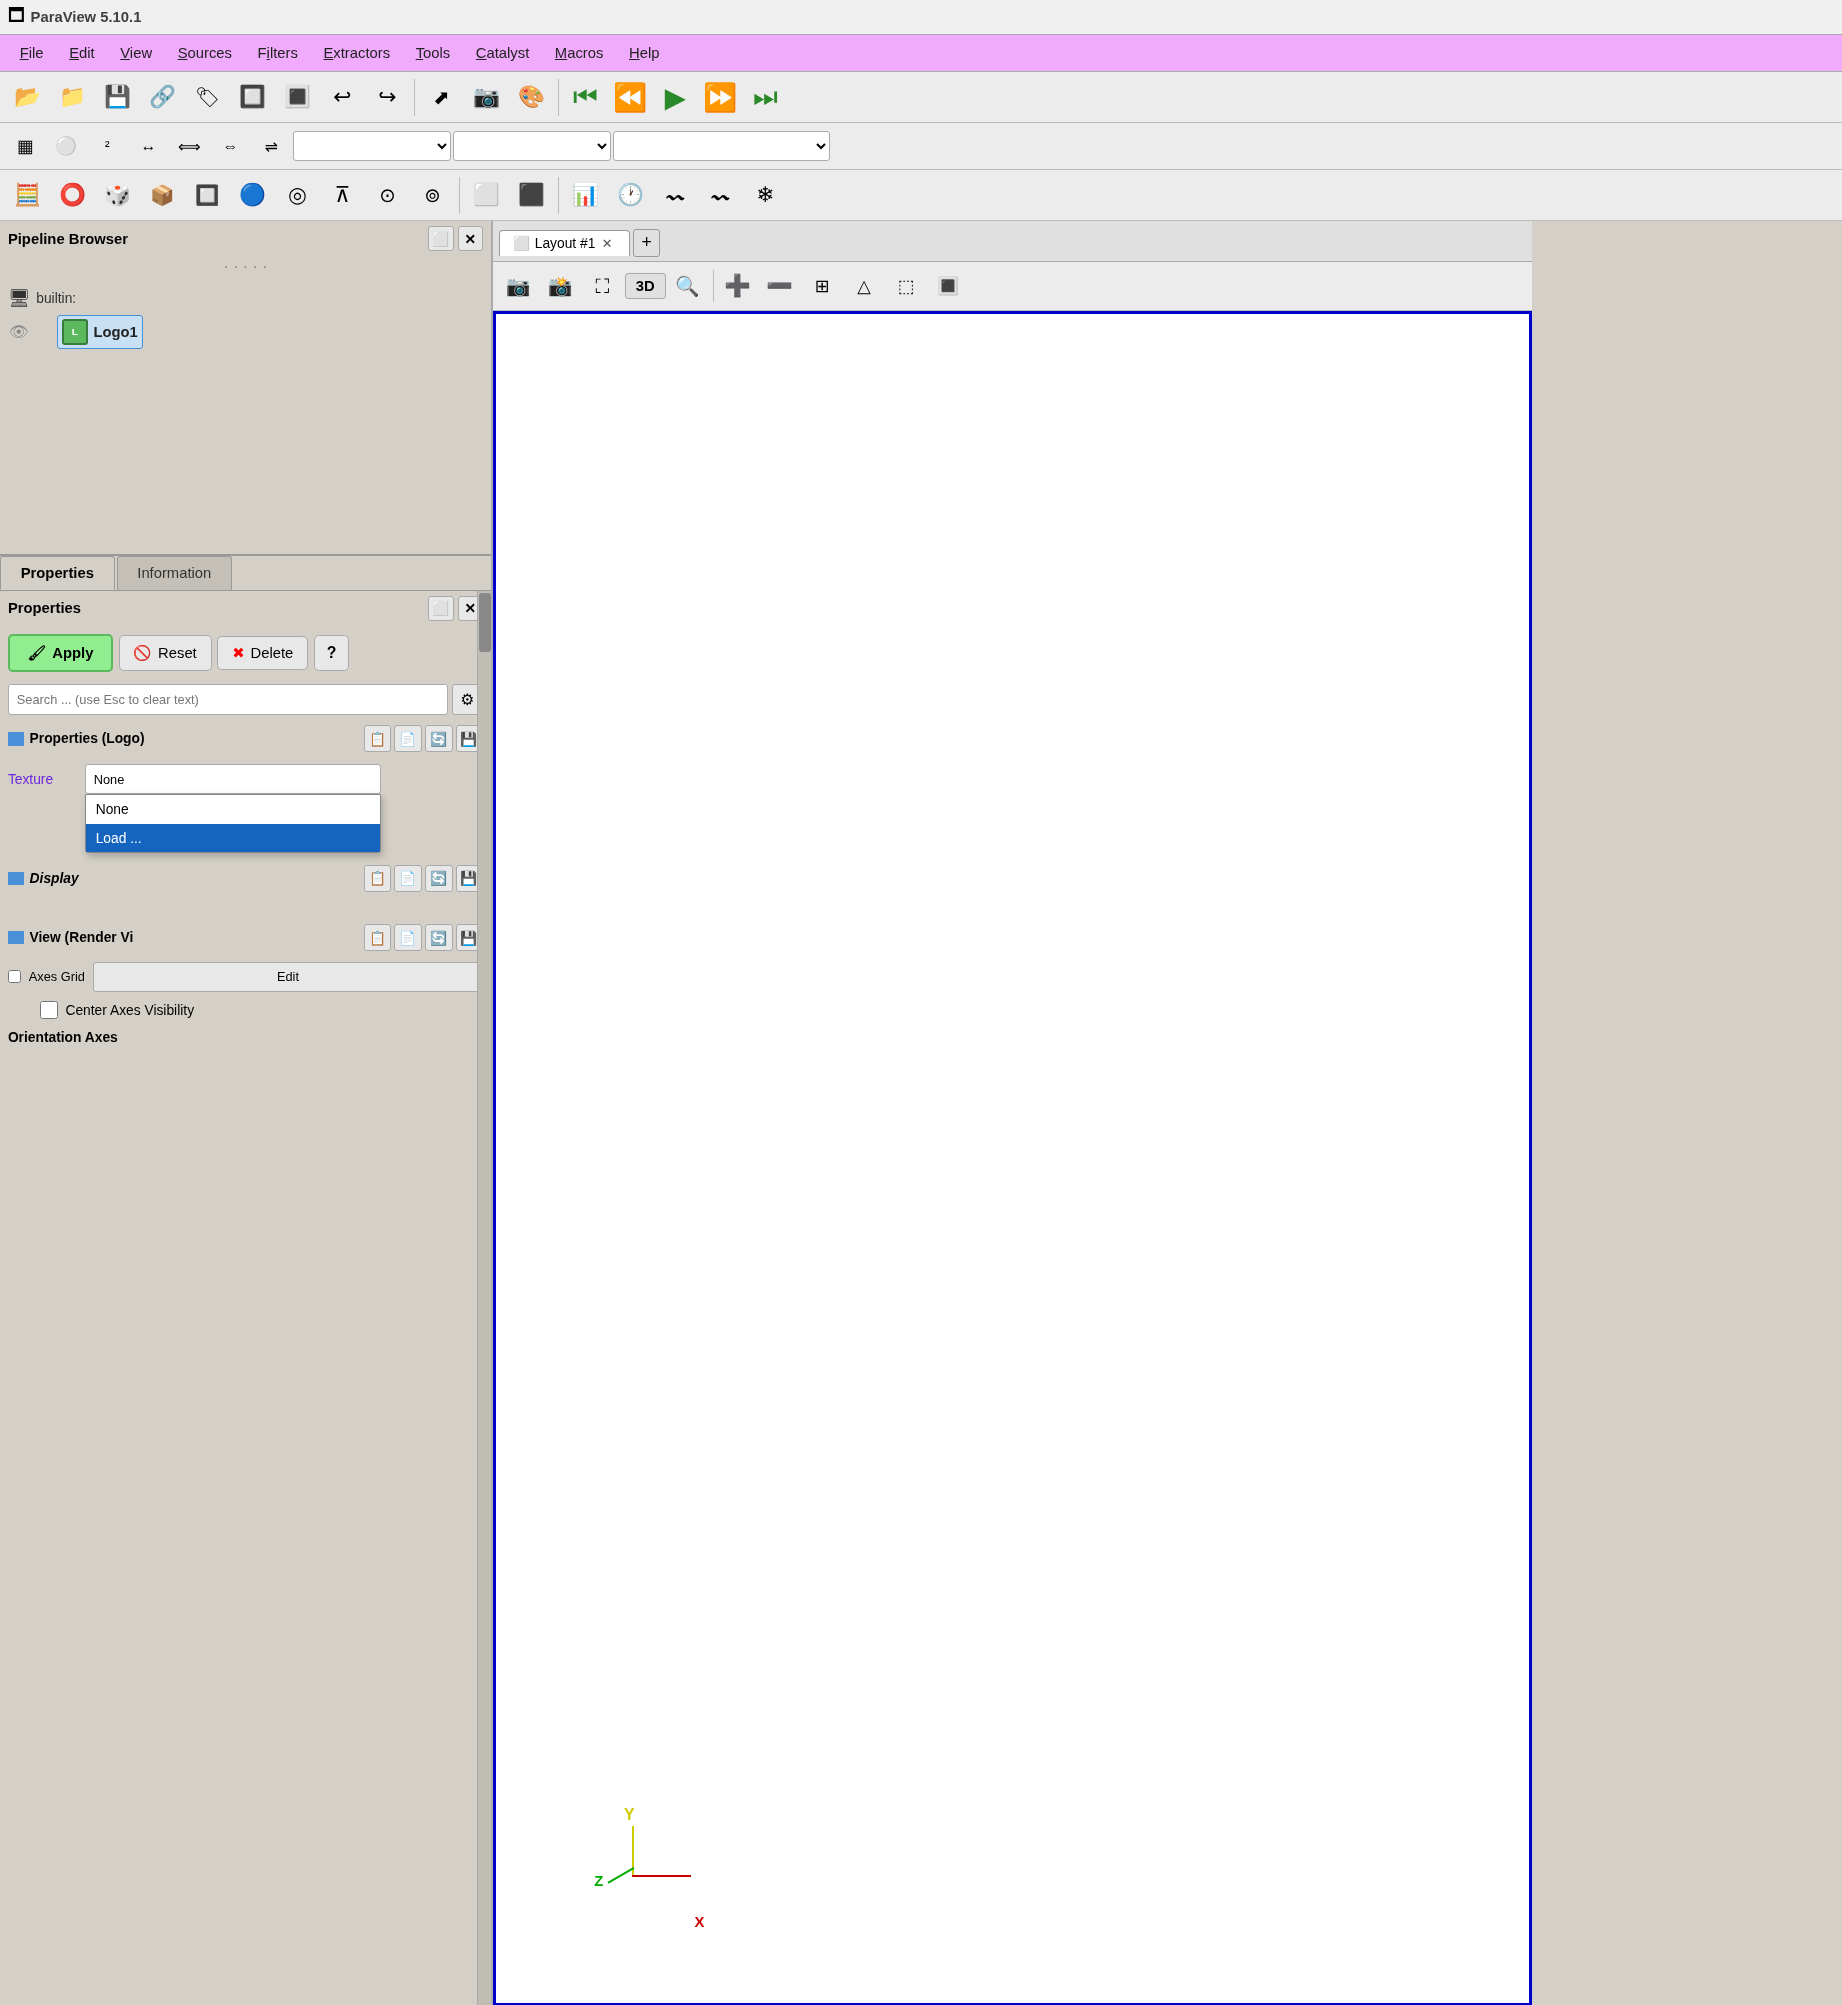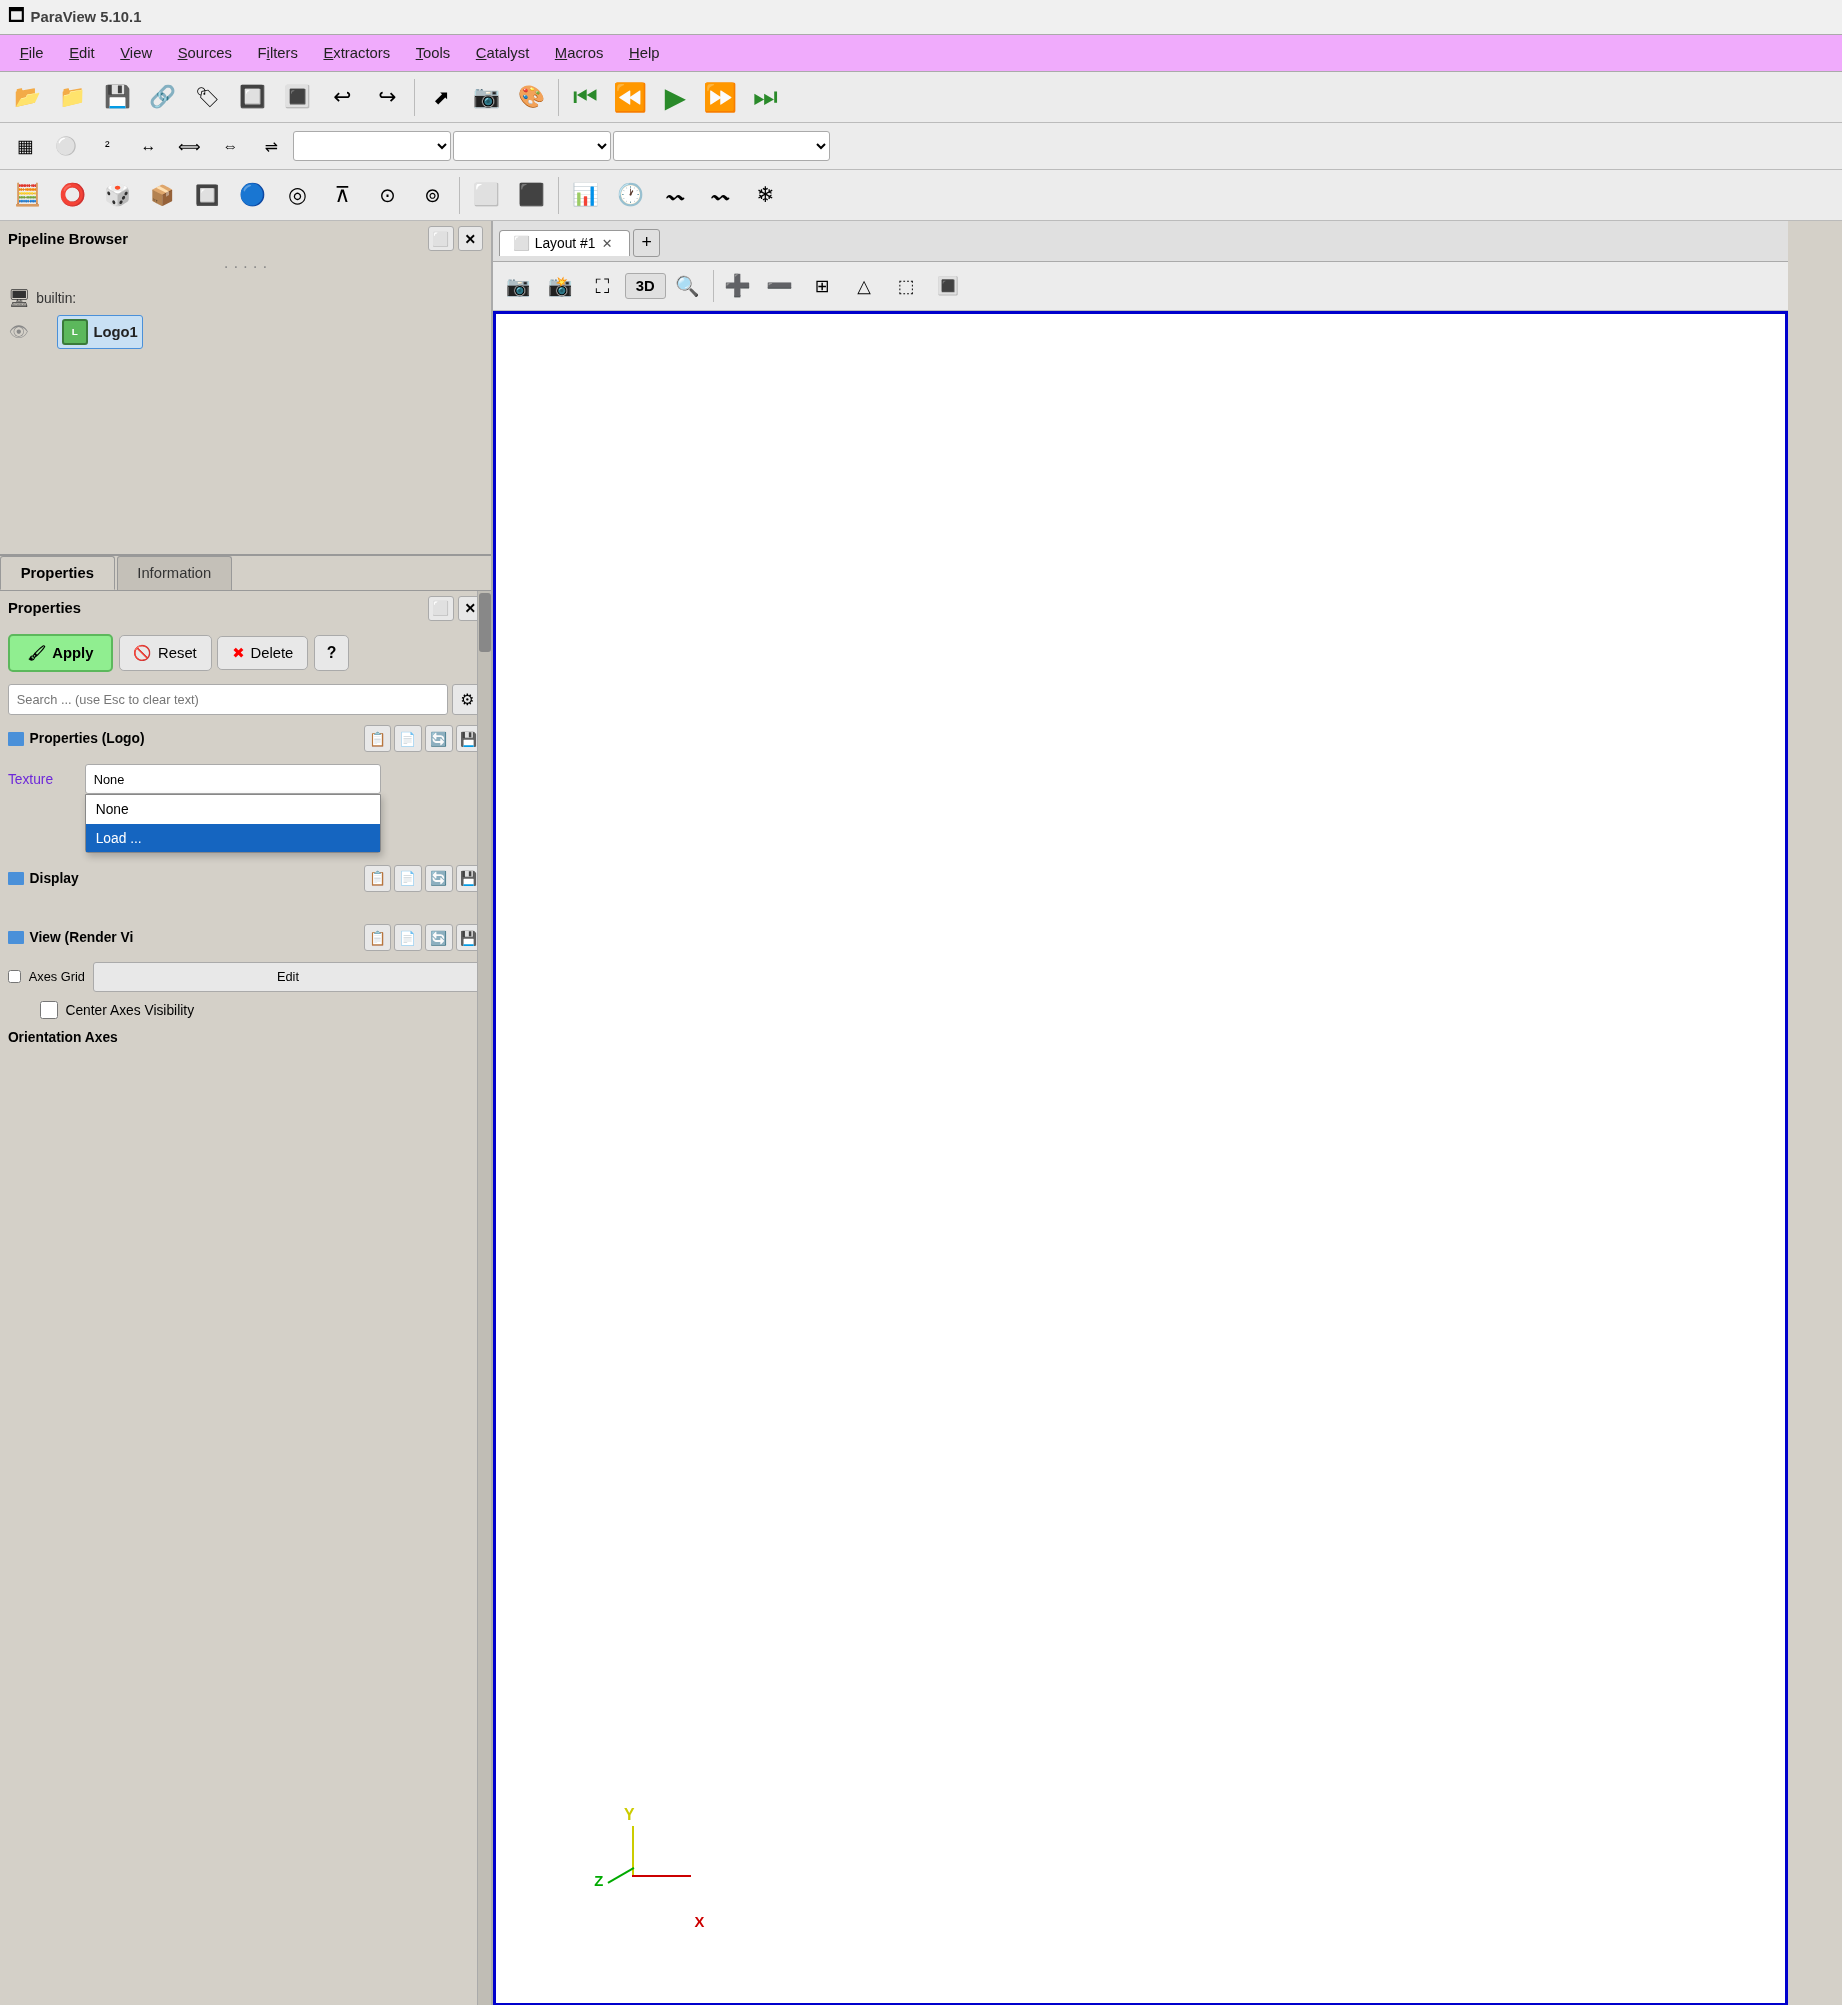--- a/index.html
+++ b/index.html
@@ -88,21 +88,21 @@
       align-items: center;
       padding: 3px 5.9px;
       gap: 2px;
       min-height: 51px;
     }
     .toolbar3 .toolbar-btn { width: 43px; height: 43px; font-size: 21.7px; }
 
     
     #main-layout {
       display: flex;
-      width: 1788px;
+      width: 1532px;
       height: calc(2006px - 35px - 37px - 51px - 47px - 51px);
     }
 
     
     #left-panel {
       width: 493px;
       display: flex;
       flex-direction: column;
       background: #d4d0c8;
       border-right: 2px solid #aaa;
@@ -664,21 +664,21 @@
             <div class="dropdown-popup">
               <div class="dropdown-option">None</div>
               <div class="dropdown-option selected">Load ...</div>
             </div>
           </div>
         </div>
 
         <div class="section-header" style="margin-top:59px;">
           <div class="section-header-left">
             <span class="section-bar"></span>
-            <span style="font-weight:bold;">Display</span>
+            <span style="font-weight:bold;font-style:italic;">Display</span>
           </div>
           <div class="section-icons">
             <div class="section-icon-btn">📋</div>
             <div class="section-icon-btn">📄</div>
             <div class="section-icon-btn">🔄</div>
             <div class="section-icon-btn">💾</div>
           </div>
         </div>
 
         <div class="section-header" style="margin-top:19.7px;">

